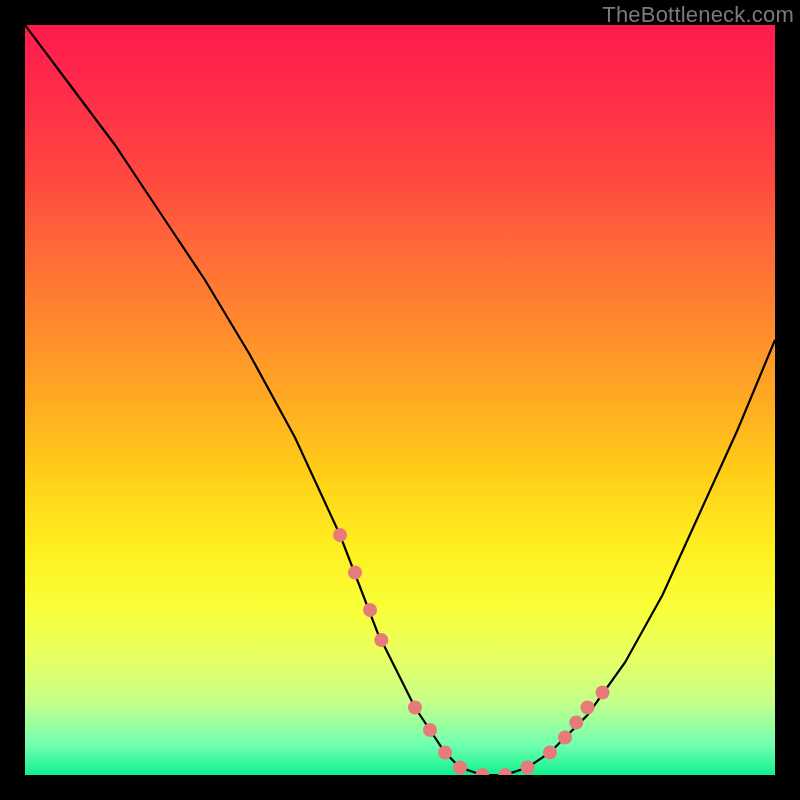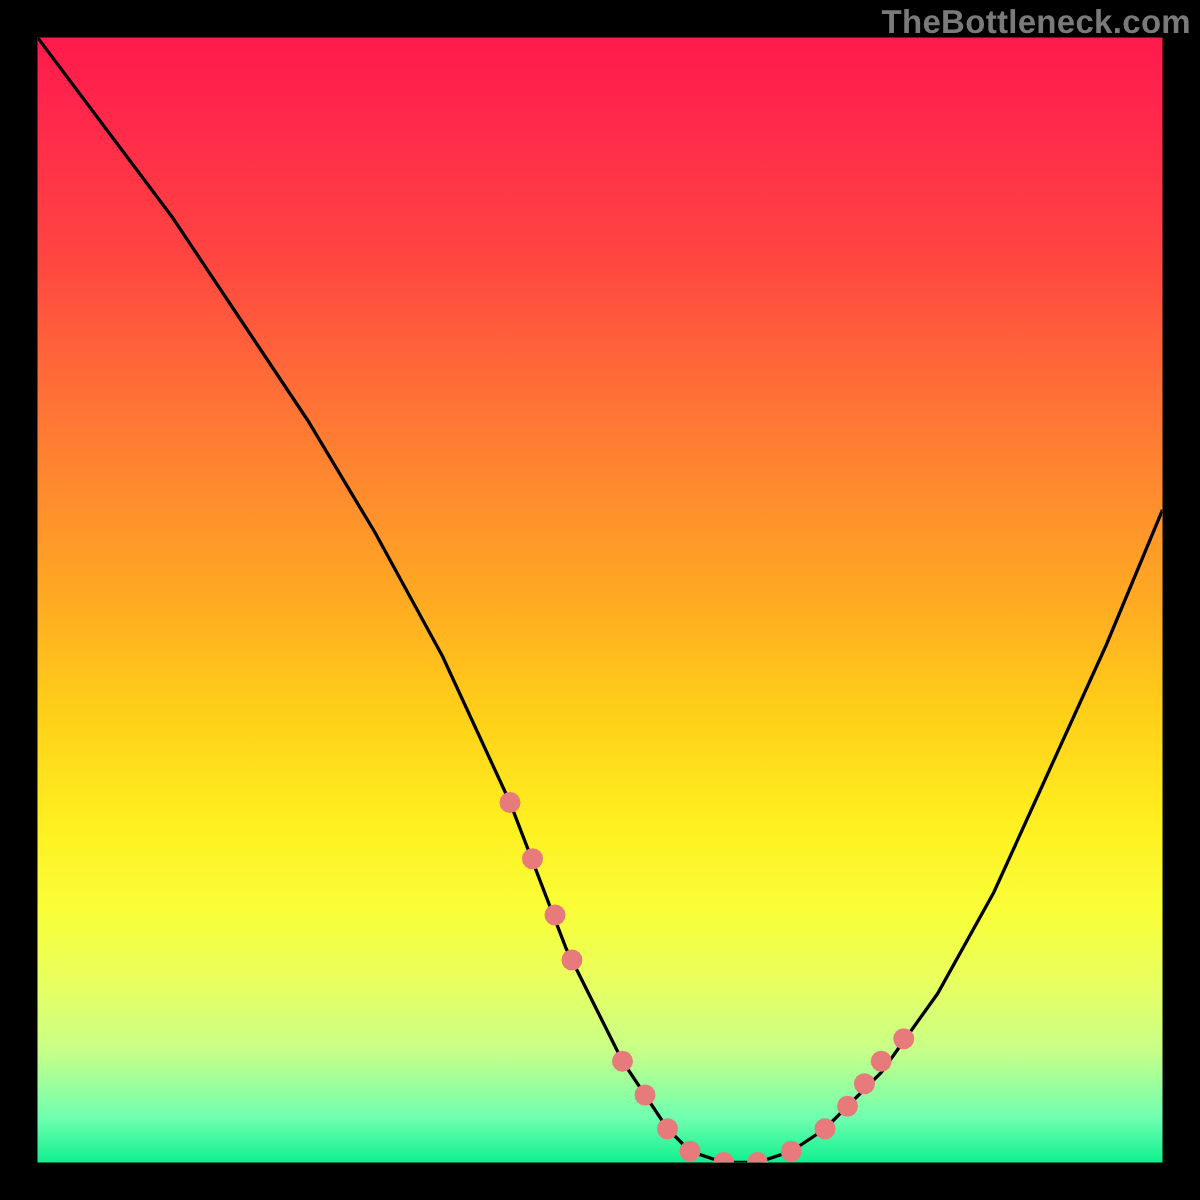--- a/index.html
+++ b/index.html
@@ -46,21 +46,21 @@
     top: 0;
     width: 750px;
     height: 750px;
   }
   .watermark {
     position: absolute;
     top: 2px;
     right: 6px;
     font-family: Arial, Helvetica, sans-serif;
     font-size: 22px;
-    font-weight: 700;
+    font-weight: 400;
     color: #7a7a7a;
     letter-spacing: 0.2px;
   }
 </style>
 </head>
 <body>
 
 <div class="frame">
   <div class="plot">
     <svg viewBox="0 0 750 750" preserveAspectRatio="none">

